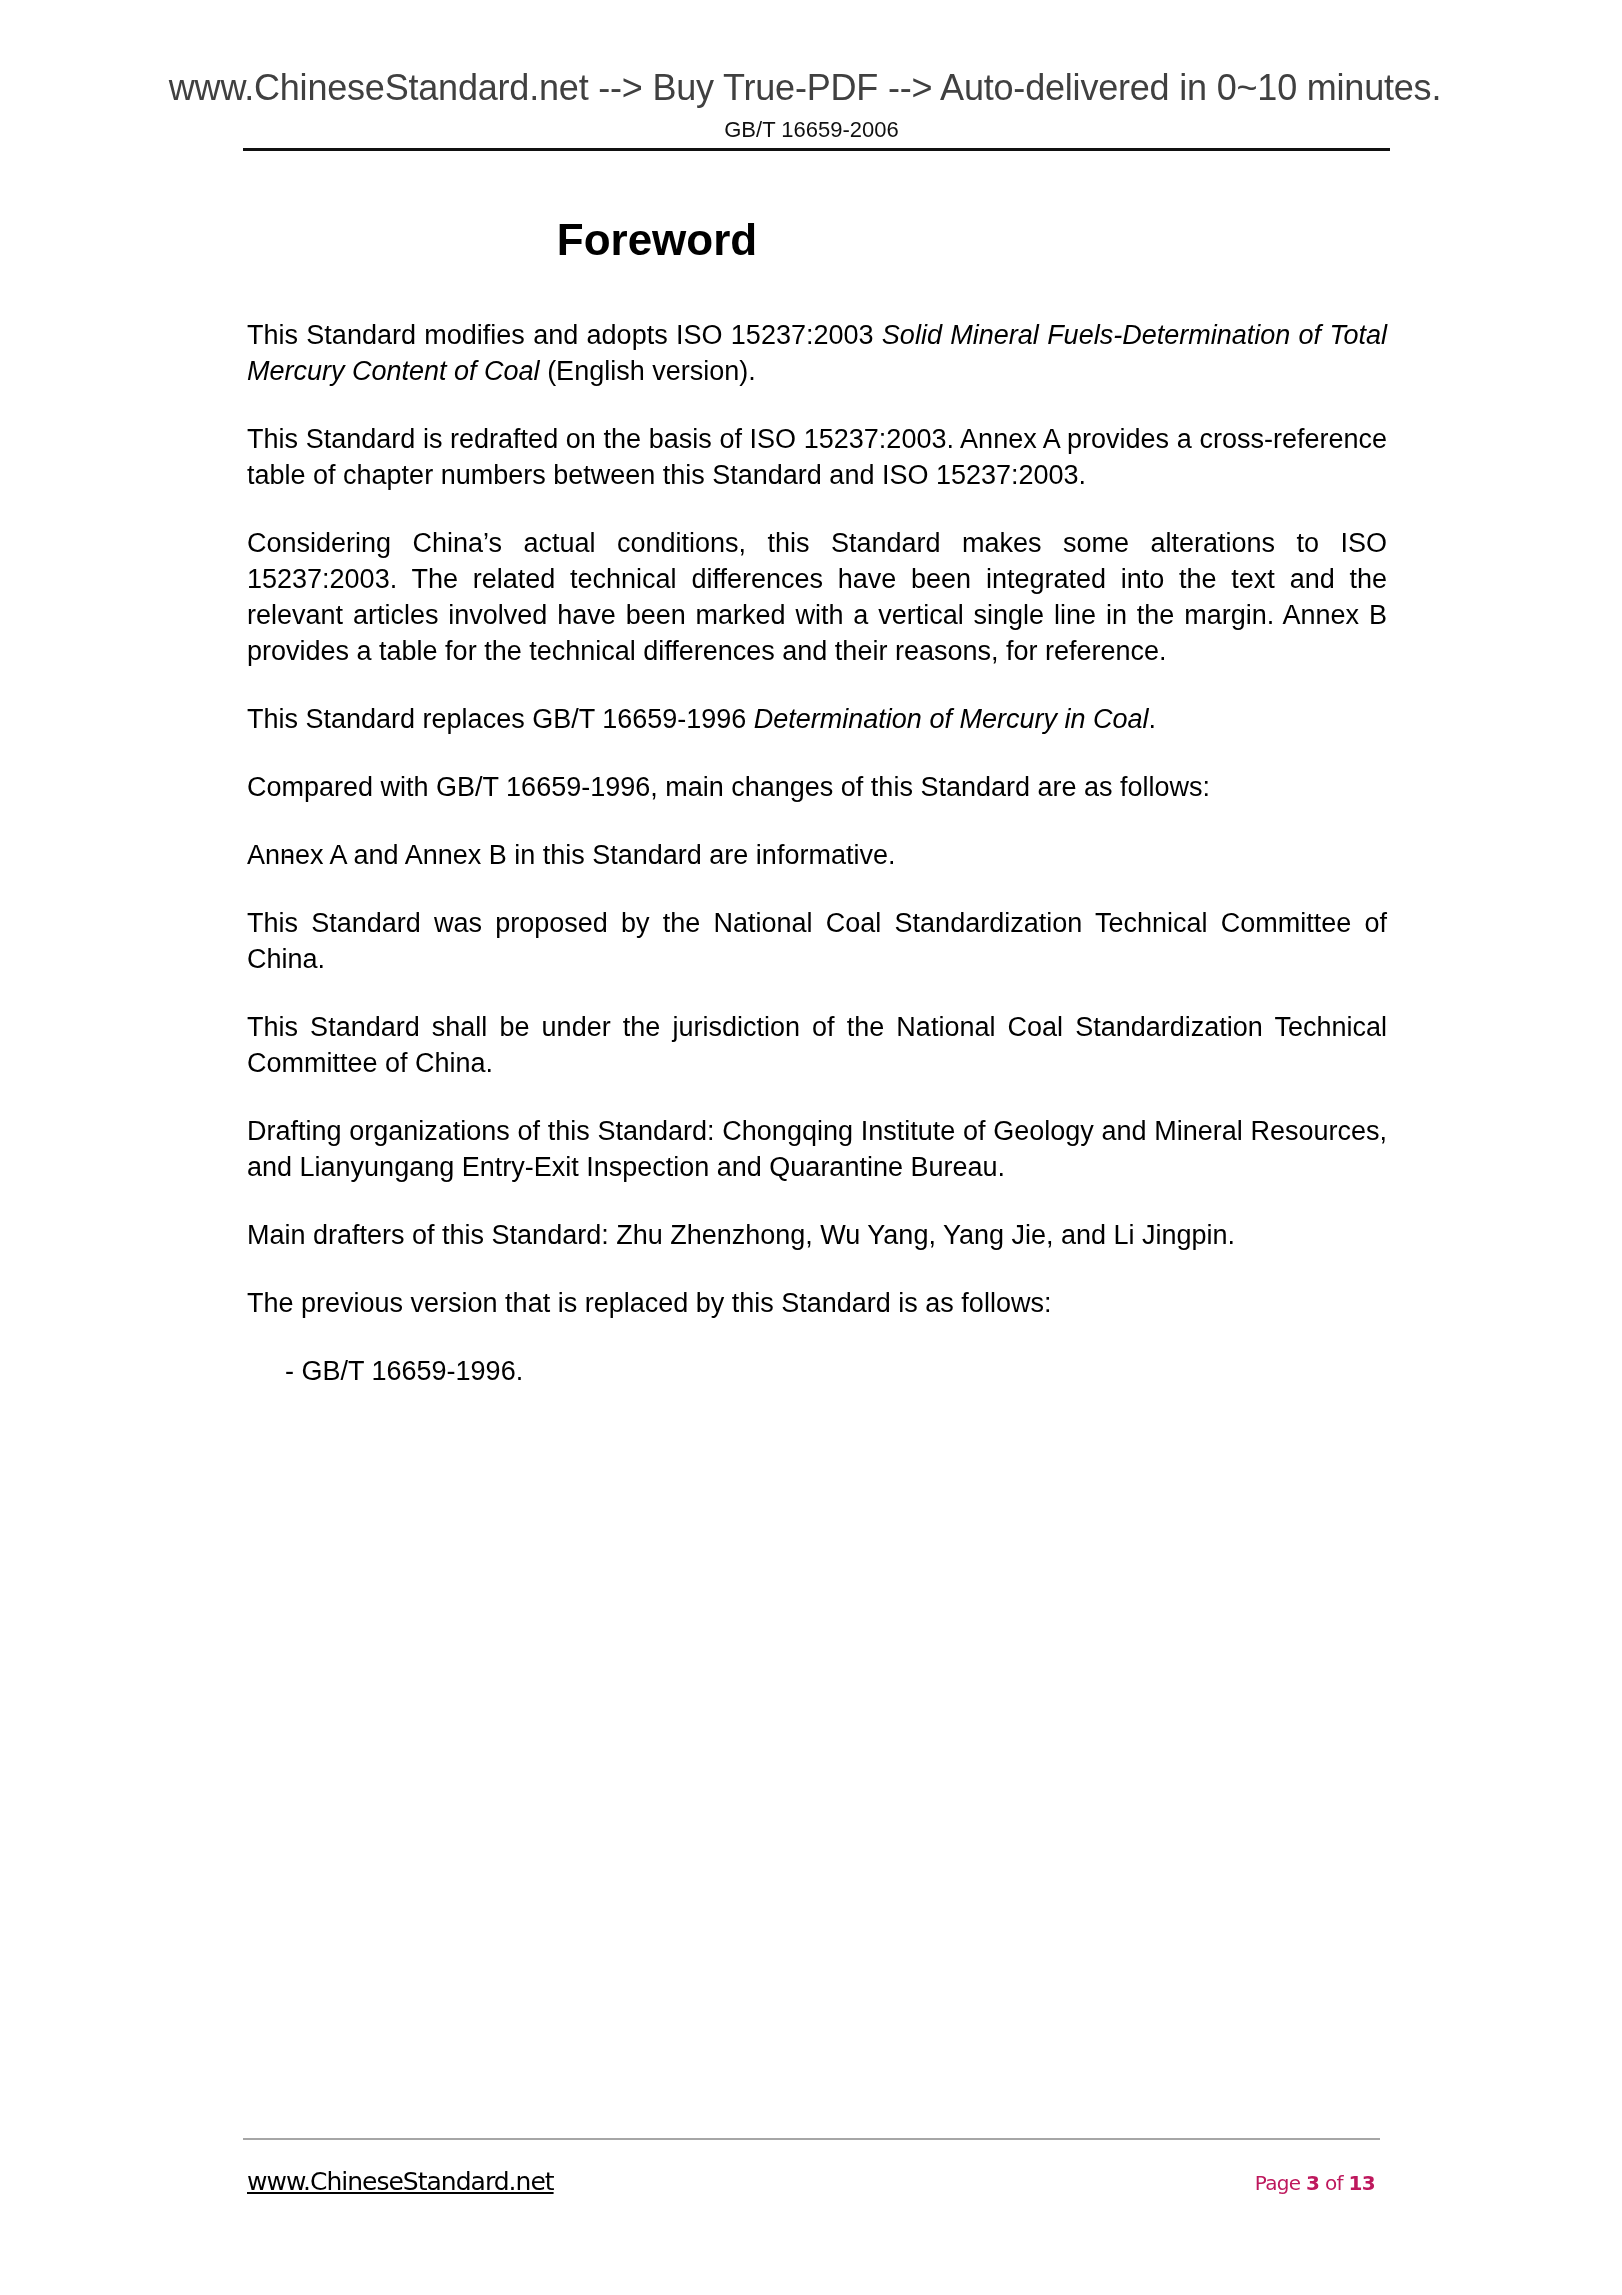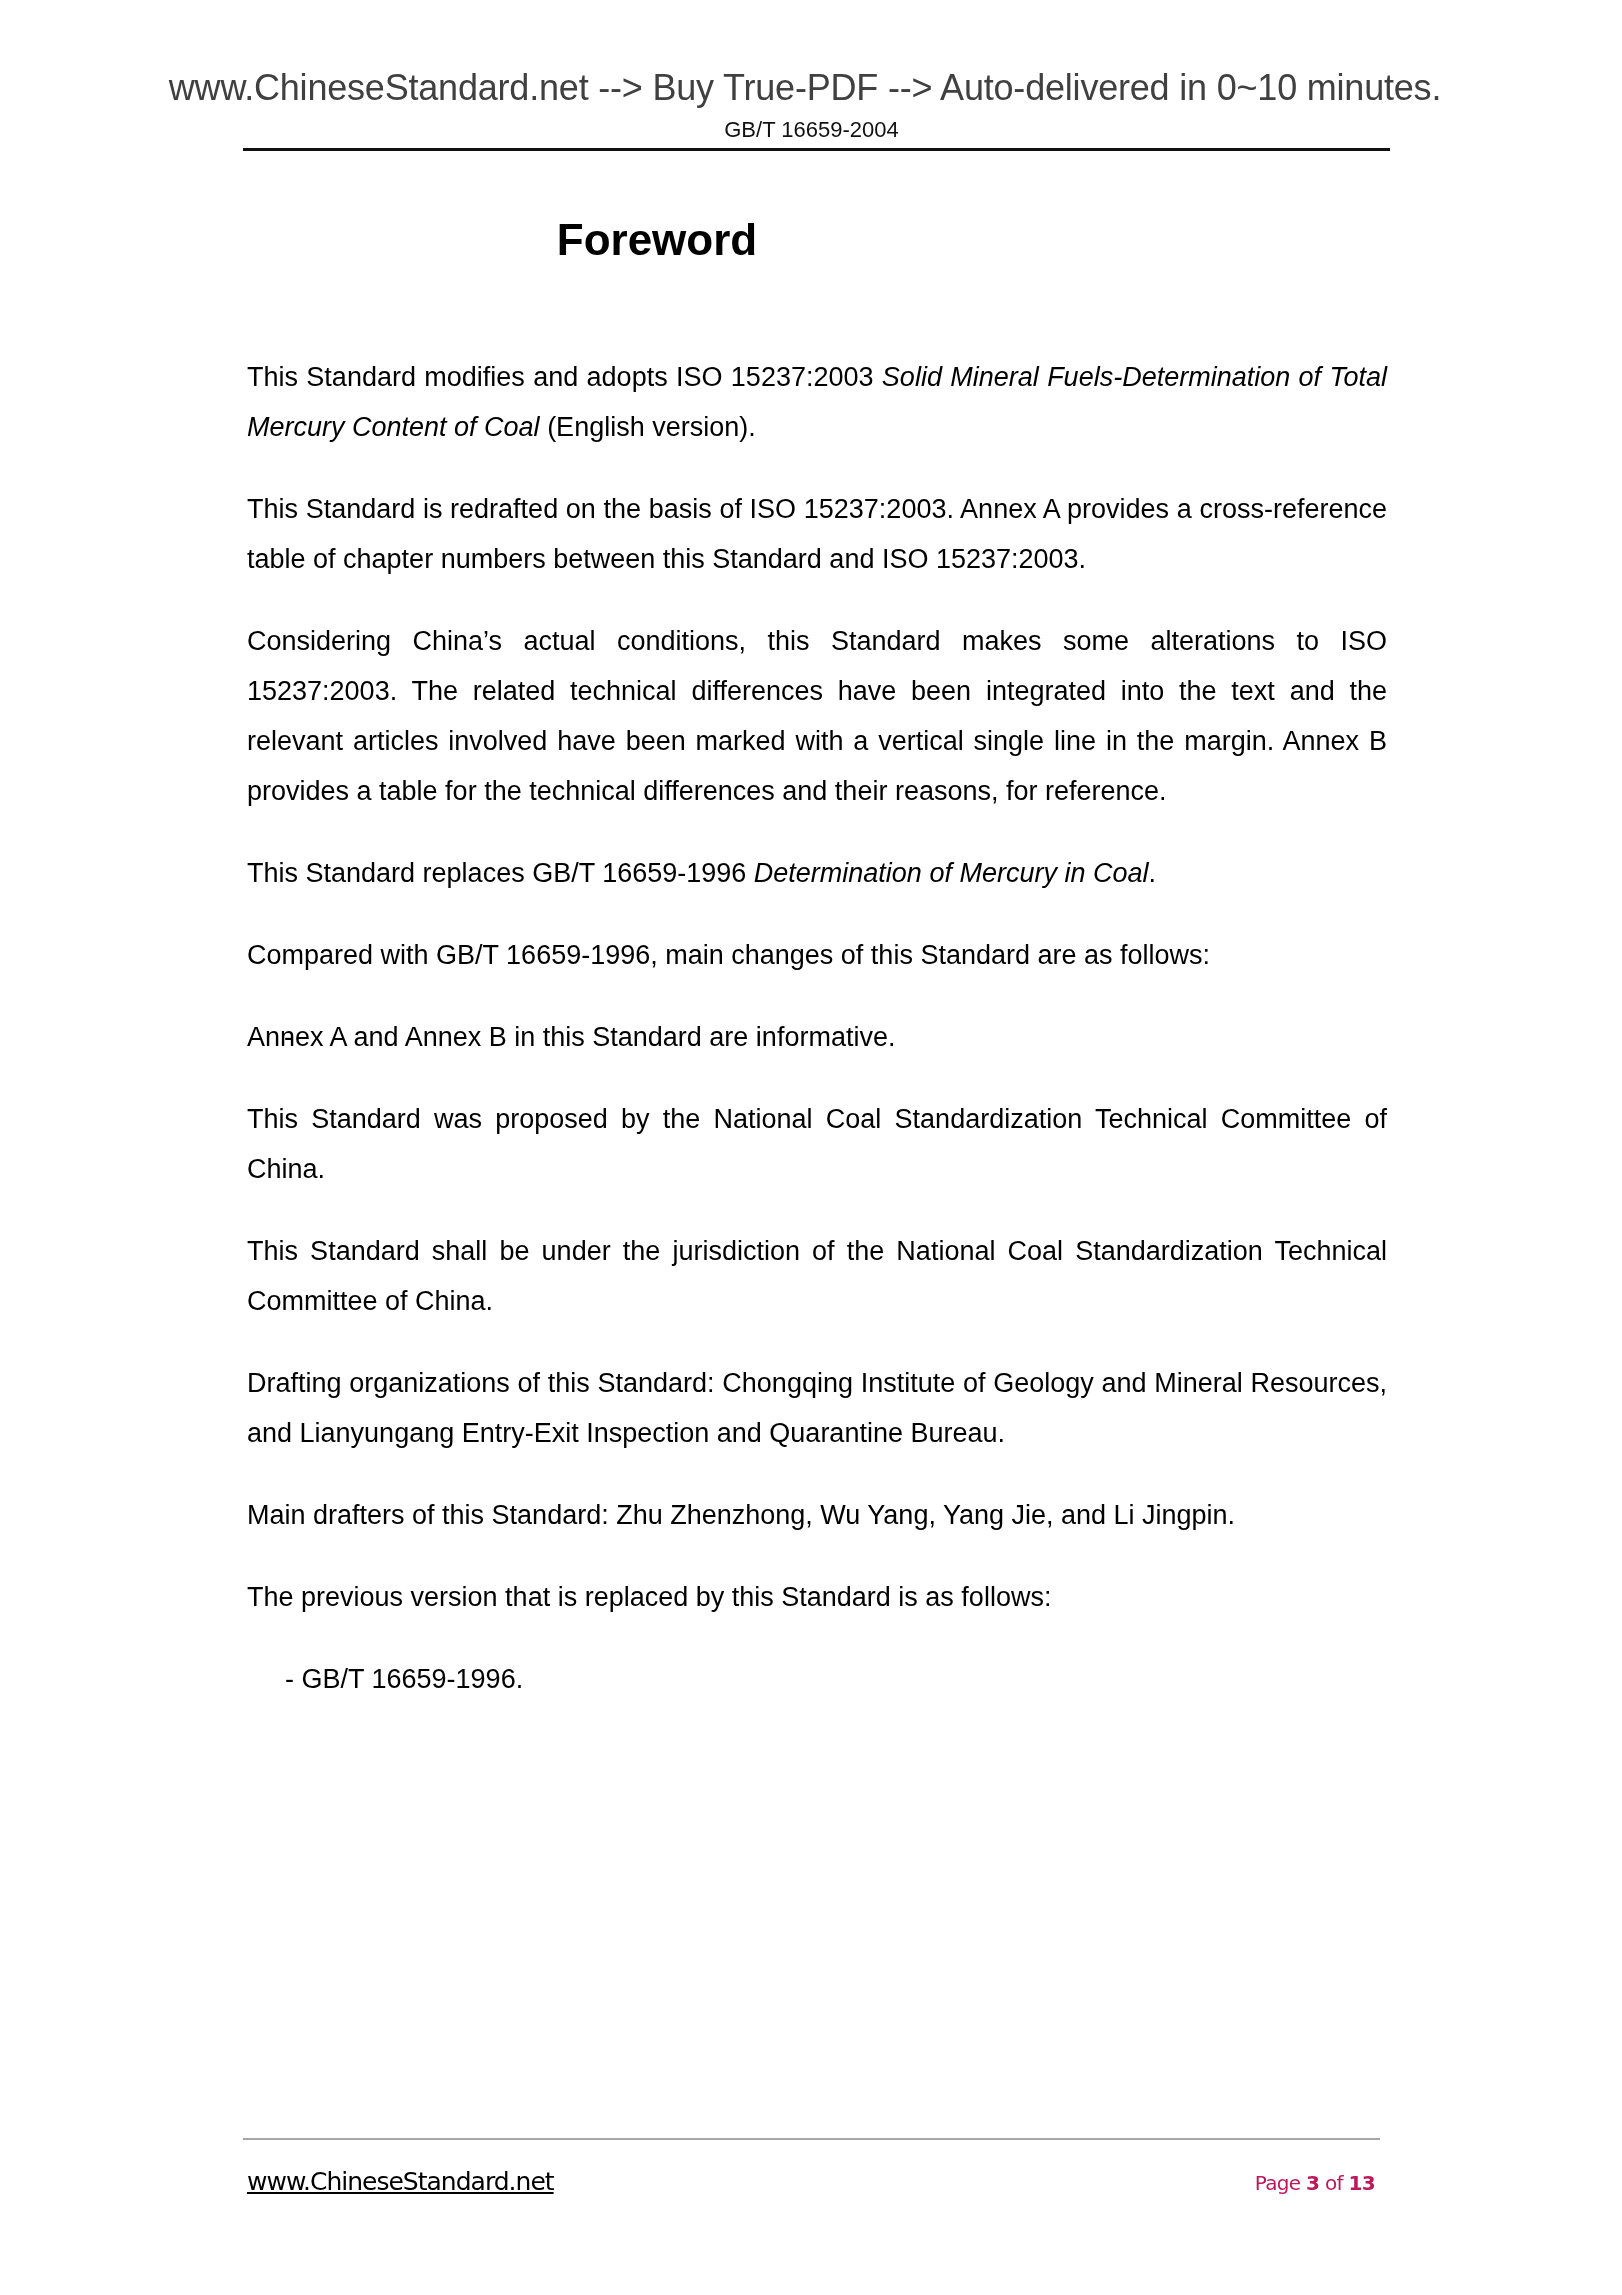--- a/index.html
+++ b/index.html
@@ -5,38 +5,38 @@
   html, body { margin: 0; padding: 0; background: #ffffff; }
   body { width: 1623px; height: 2295px; position: relative; overflow: hidden;
          font-family: "Liberation Sans", sans-serif; color: #000; }
   .banner { position: absolute; left: 0; width: 1610px; top: 63px; text-align: center;
             font-size: 36px; color: #404040; letter-spacing: -0.2px; line-height: 50px; }
   .docno { position: absolute; left: 0; width: 1623px; top: 116px; text-align: center;
            font-size: 22px; color: #111; line-height: 28px; }
   .top-rule { position: absolute; left: 243px; width: 1147px; top: 148px; height: 2.5px; background: #111; }
   .title { position: absolute; left: 0; width: 1314px; top: 213px; text-align: center;
            font-size: 44px; font-weight: bold; line-height: 53px; }
-  .body { position: absolute; left: 247px; width: 1140px; top: 317px; font-size: 27px; line-height: 50px; margin-top: 35px; }
+  .body { position: absolute; left: 247px; width: 1140px; top: 317px; font-size: 27px; line-height: 36px; }
   .p { margin: 0 0 32px 0; text-align: justify; }
   .bullet { position: relative; padding-left: 77px; margin: 0 0 32px 0; text-align: justify; }
   .bullet .dash { position: absolute; left: 37px; top: 0; }
   .sub-item { padding-left: 38px; margin: 0 0 32px 0; }
   em { font-style: italic; }
   .footer-rule { position: absolute; left: 243px; width: 1137px; top: 2138px; height: 1.7px; background: #a6a6a6; }
   .footer-link { position: absolute; left: 247px; top: 2165px; font-family: "DejaVu Sans", sans-serif;
                  font-size: 25px; color: #000000; text-decoration: underline; letter-spacing: -1px; line-height: 33px; }
   .footer-page { position: absolute; right: 248px; top: 2169px; font-family: "DejaVu Sans", sans-serif;
                  font-size: 20px; color: #be185d; letter-spacing: -0.7px; line-height: 28px; }
   .footer-page b { font-weight: bold; }
 </style>
 </head>
 <body>
 
 <div class="banner">www.ChineseStandard.net --&gt; Buy True-PDF --&gt; Auto-delivered in 0~10 minutes.</div>
-<div class="docno">GB/T 16659-2004</div>
+<div class="docno">GB/T 16659-2006</div>
 <div class="top-rule"></div>
 
 <div class="title">Foreword</div>
 
 <div class="body">
   <p class="p"><span>This Standard modifies and adopts ISO 15237:2003 </span><em>Solid Mineral Fuels-Determination of Total Mercury Content of Coal</em><span> (English version).</span></p>
 
   <p class="p">This Standard is redrafted on the basis of ISO 15237:2003. Annex A provides a cross-reference table of chapter numbers between this Standard and ISO 15237:2003.</p>
 
   <p class="p">Considering China’s actual conditions, this Standard makes some alterations to ISO 15237:2003. The related technical differences have been integrated into the text and the relevant articles involved have been marked with a vertical single line in the margin. Annex B provides a table for the technical differences and their reasons, for reference.</p>

